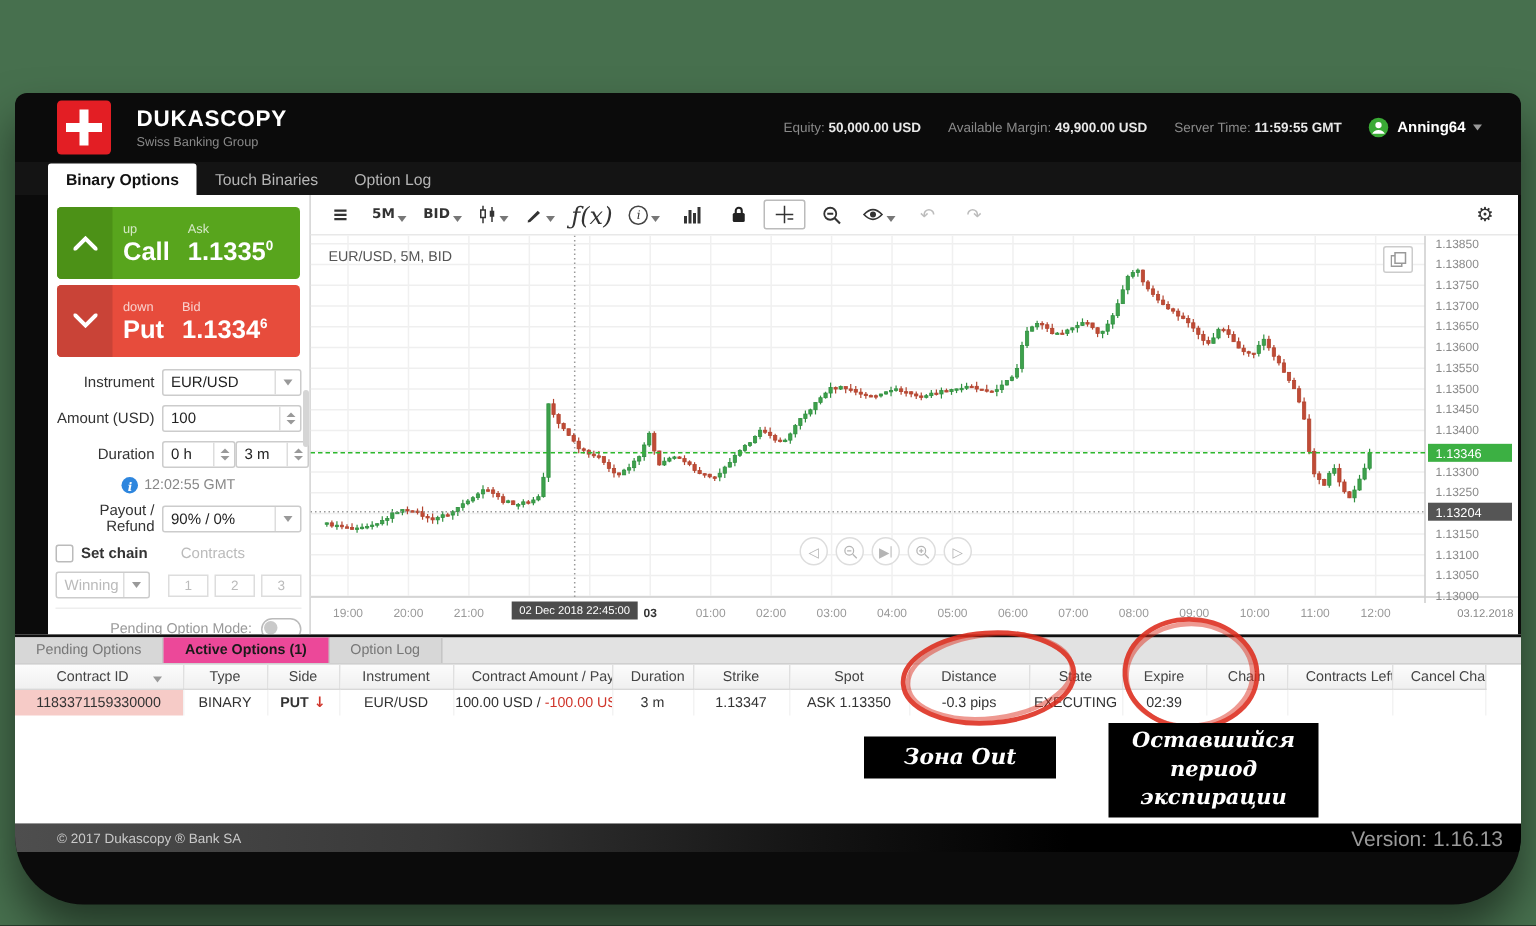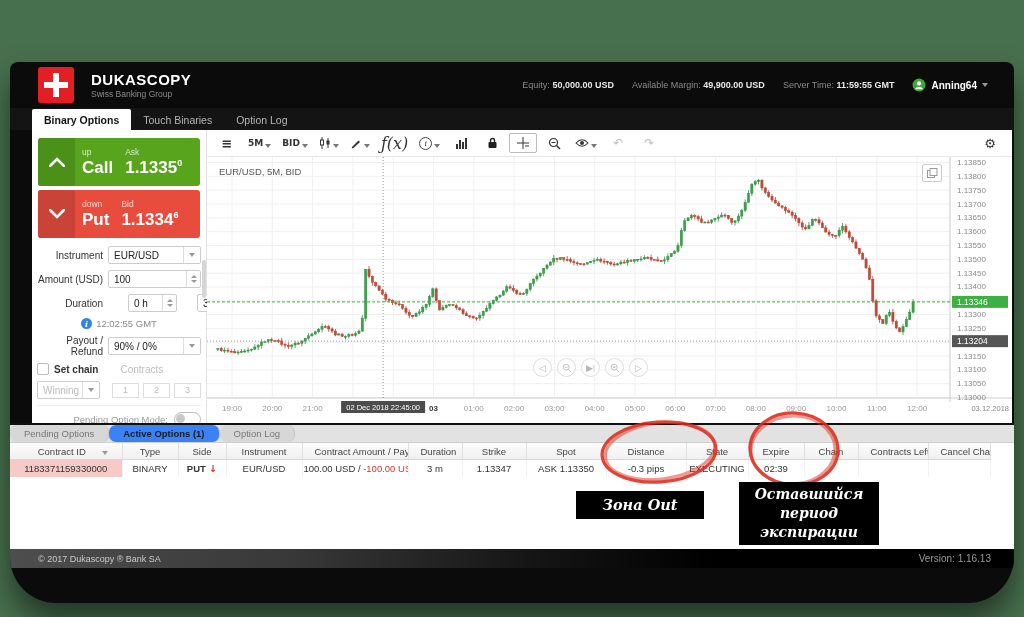--- a/index.html
+++ b/index.html
@@ -46,21 +46,21 @@
   .flabel{width:66px;text-align:right;margin-right:5px;flex:0 0 auto;}
   .selbox,.numbox{border:1px solid #ccc;border-radius:2px;height:16px;display:flex;align-items:center;
                   font-size:10px;color:#222;background:#fff;position:relative;}
   .selbox{flex:1;padding-left:5px;}
   .sel-caret{margin-left:auto;width:16px;border-left:1px solid #ddd;height:100%;display:flex;align-items:center;justify-content:center;}
   .numbox{flex:1;padding-left:5px;}
   .spin{margin-left:auto;width:13px;border-left:1px solid #ddd;height:100%;display:flex;flex-direction:column;align-items:center;justify-content:center;gap:2px;}
   .spin i{width:0;height:0;border-left:3px solid transparent;border-right:3px solid transparent;}
   .spin .up{border-bottom:3px solid #999;}
   .spin .dn{border-top:3px solid #999;}
-  .dur-box{width:42px;flex:0 0 auto;margin-left:20px;}
+  .dur-box{width:42px;flex:0 0 auto;}
   .info-row{justify-content:center;color:#888;font-size:9.5px;gap:4px;}
   .info-ico{width:11px;height:11px;border-radius:50%;background:#2e86de;color:#fff;font-size:8px;font-weight:bold;
             display:flex;align-items:center;justify-content:center;font-family:"DejaVu Serif",serif;font-style:italic;}
   .chk{width:10px;height:10px;border:1px solid #bbb;border-radius:2px;background:#fff;margin-right:5px;}
   .muted{color:#bbb;}
   .step-box{width:25px;height:13px;border:1px solid #ddd;color:#bbb;font-size:9px;display:flex;align-items:center;justify-content:center;margin-left:4px;}
   .pom-row{border-top:1px solid #eee;padding-top:6px;justify-content:flex-end;gap:6px;color:#999;font-size:9.5px;}
   .toggle{width:25px;height:13px;border:1px solid #bbb;border-radius:8px;position:relative;background:#fff;}
   .toggle:before{content:"";position:absolute;left:1px;top:1px;width:9px;height:9px;border-radius:50%;background:#c9c9c9;}
   .lp-scroll{position:absolute;right:0;top:130px;width:4px;height:38px;background:#d5d5d5;border-radius:2px;}
@@ -80,36 +80,36 @@
   .hist i{width:2px;background:#333;display:block;}
   .symbol-lbl{position:absolute;left:12px;top:36px;font-size:9.5px;color:#555;z-index:3;}
   .copy-btn{position:absolute;right:70px;top:34px;width:18px;height:16px;border:1px solid #ccc;border-radius:2px;z-index:3;
             display:flex;align-items:center;justify-content:center;background:#fff;}
   .chart-nav{position:absolute;left:326px;top:228px;display:flex;gap:5px;z-index:3;}
   .cnav{width:17px;height:17px;border:1px solid #ddd;border-radius:50%;color:#b5b5b5;font-size:9px;
         display:flex;align-items:center;justify-content:center;background:rgba(255,255,255,.85);}
   
   .bottom{background:#fff;border-top:2px solid #101010;height:124px;position:relative;}
   .btabs{display:flex;background:#e2e2e2;height:17px;align-items:stretch;border-bottom:1px solid #cfcfcf;}
-  .btab{padding:2px 14px;font-size:9.5px;color:#777;background:#d7d7d7;border-right:1px solid #c5c5c5;display:flex;align-items:center;border-radius:7px;}
-  .btab.active{background:#3b82f6;color:#1a1a1a;font-weight:bold;}
+  .btab{padding:2px 14px;font-size:9.5px;color:#777;background:#d7d7d7;border-right:1px solid #c5c5c5;display:flex;align-items:center;}
+  .btab.active{background:#ec4899;color:#1a1a1a;font-weight:bold;}
   table.pos{border-collapse:collapse;table-layout:fixed;width:980px;font-size:9.5px;}
   table.pos th{background:linear-gradient(#fcfcfc,#f0f0f0);border-right:1px solid #e0e0e0;border-bottom:1px solid #d8d8d8;
                font-weight:normal;color:#444;height:16px;padding:0 12px;overflow:hidden;white-space:nowrap;}
   table.pos td{text-align:center;color:#333;height:15px;border-right:1px solid #f3f3f3;overflow:hidden;white-space:nowrap;}
   .cell-cid{background:#f6cbc7;}
   .cell-put{font-weight:bold;}
   .red-txt{color:#d0352b;}
   .put-arrow{color:#d0352b;font-weight:bold;font-family:"DejaVu Sans",sans-serif;}
   .th-flt{float:right;margin-top:5px;margin-right:2px;}
   
   .footer{height:19px;display:flex;align-items:center;
           background:linear-gradient(90deg,#4e4e4e 0%,#383838 28%,#151515 52%,#000 70%);}
   .copyright{padding-left:28px;color:#c9c9c9;font-size:9px;}
-  .version{margin-left:auto;padding-right:23px;color:#9a9a9a;font-size:10px;}
+  .version{margin-left:auto;padding-right:12px;color:#9a9a9a;font-size:14px;}
   
   .ann-box{position:absolute;background:#000;color:#fff;text-align:center;
            font-family:"DejaVu Serif",serif;font-weight:bold;font-style:italic;z-index:6;}
   .ann-1{left:566px;top:429px;width:128px;height:28px;font-size:14.5px;line-height:28px;}
   .ann-2{left:729px;top:420px;width:140px;height:63px;font-size:14px;line-height:1.35;white-space:pre-line;padding-top:3px;box-sizing:border-box;}
   .ann-svg{position:absolute;left:0;top:0;width:1004px;height:541px;z-index:5;pointer-events:none;}
 </style>
 </head>
 <body>
 

